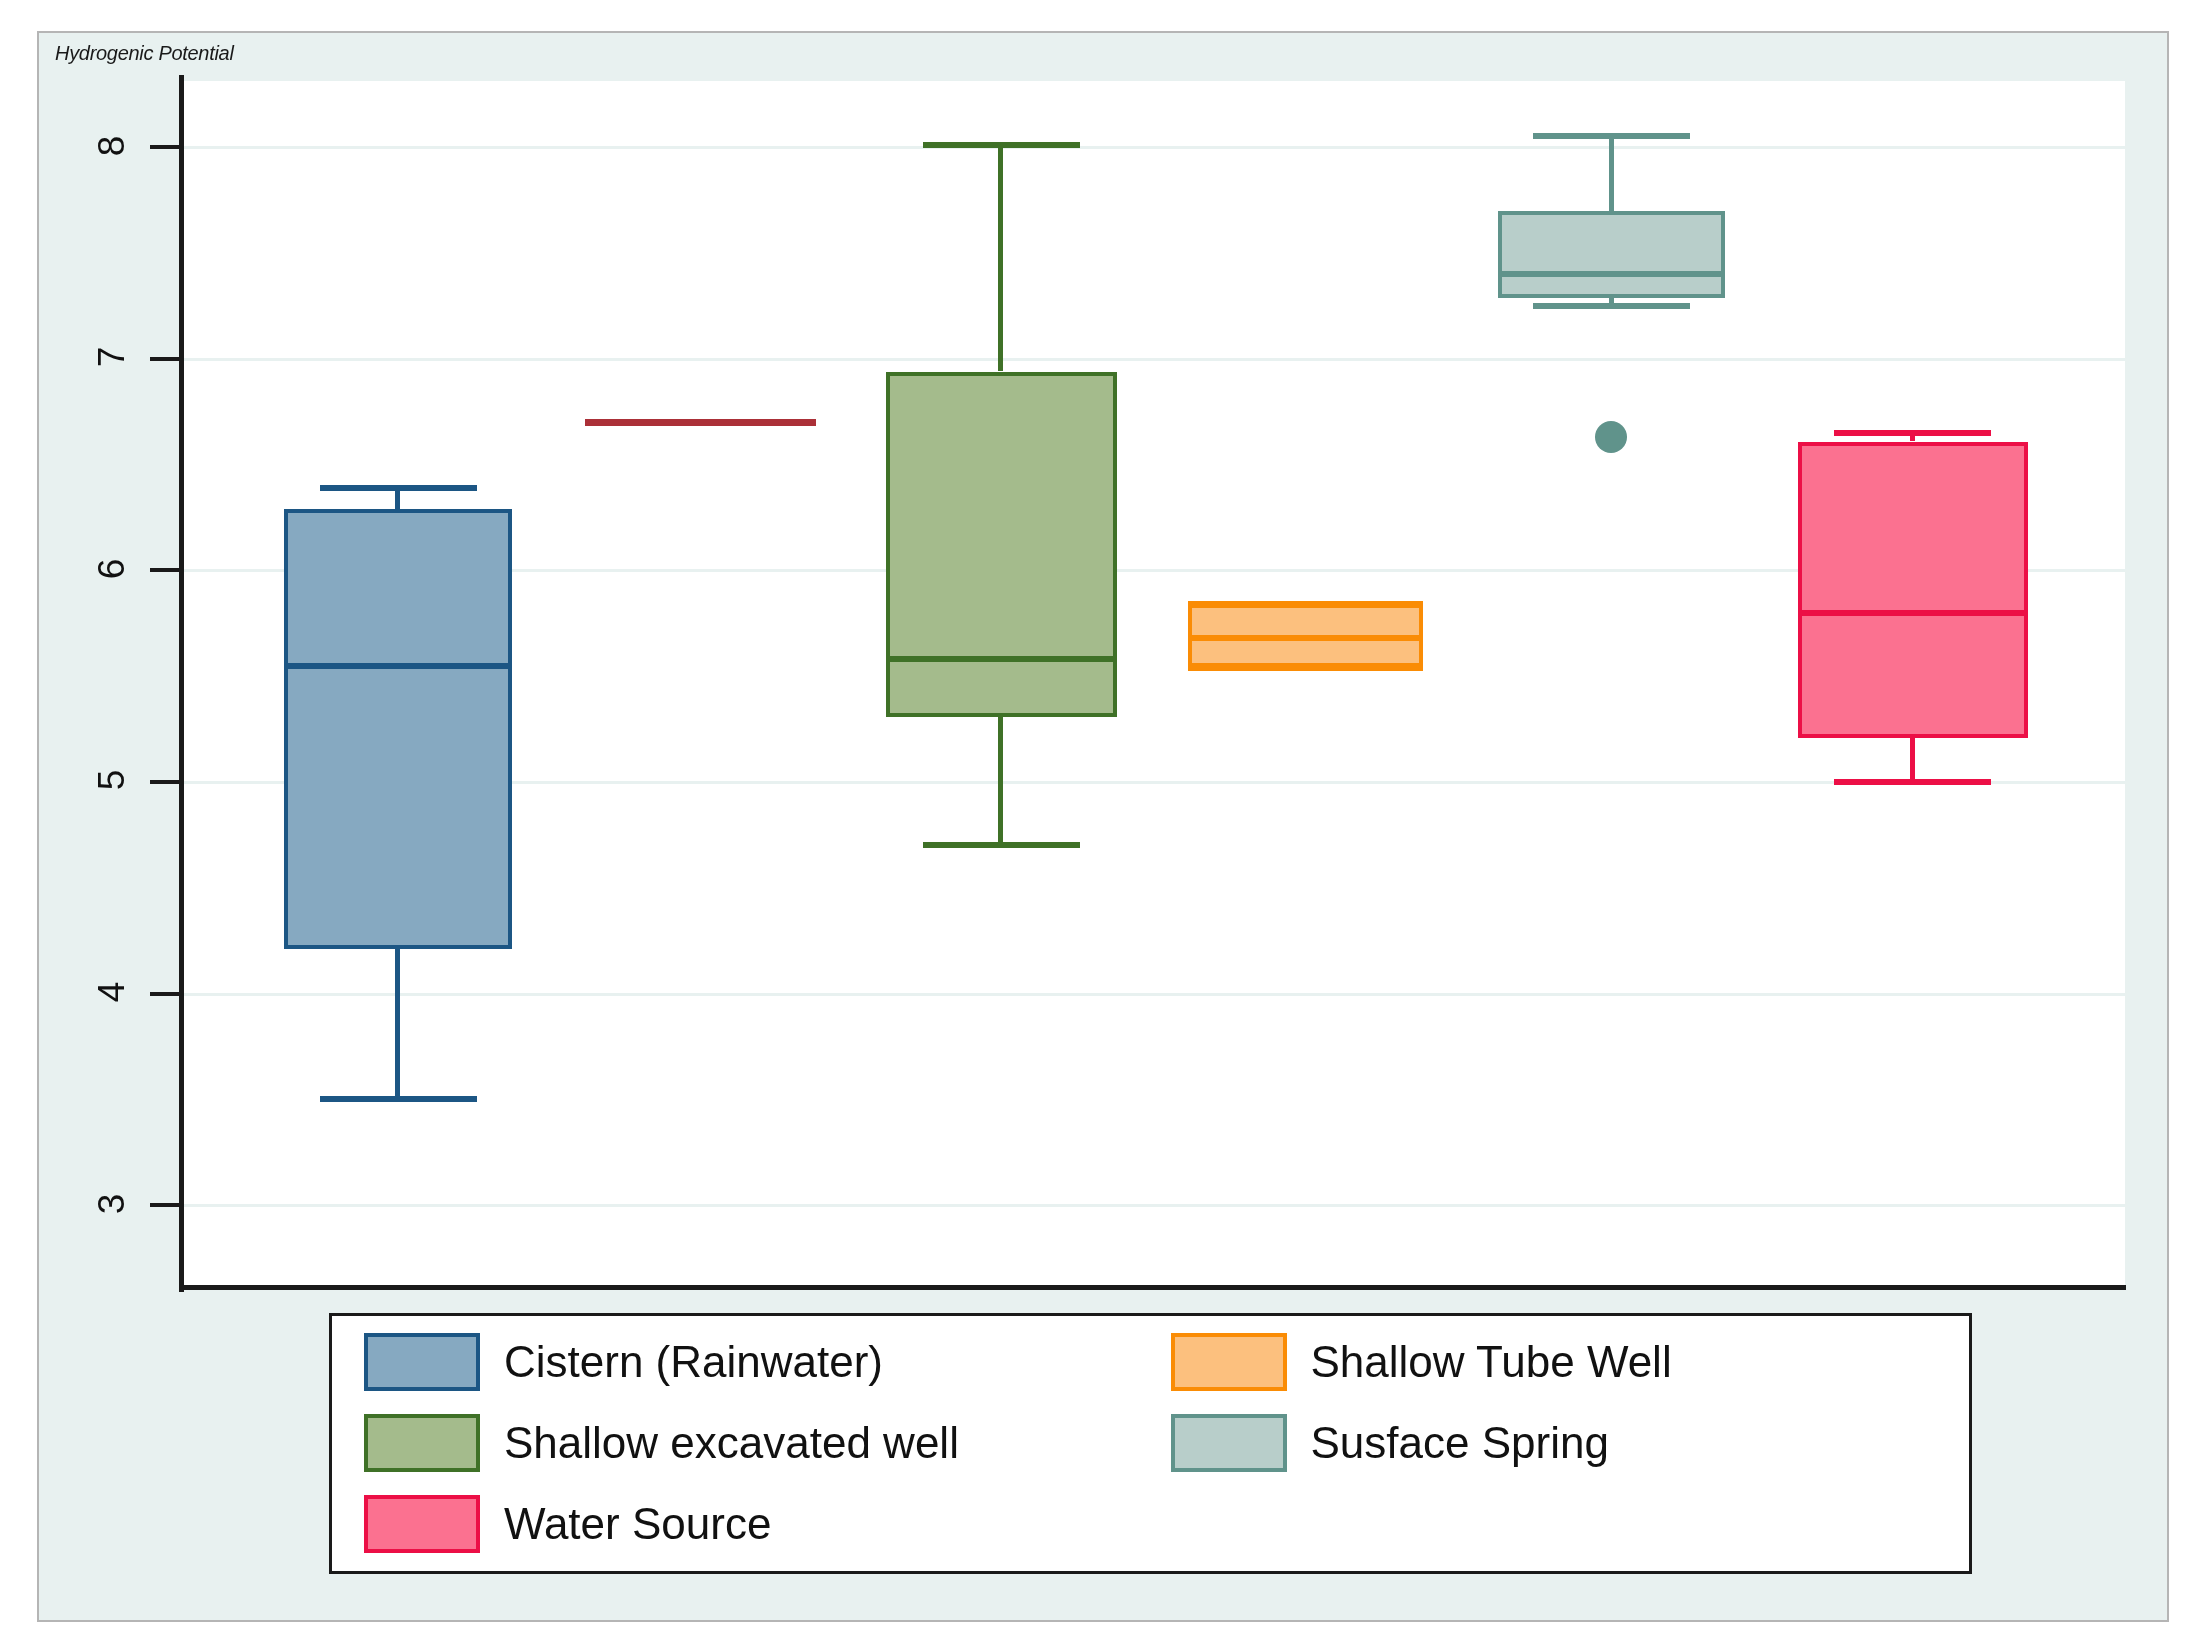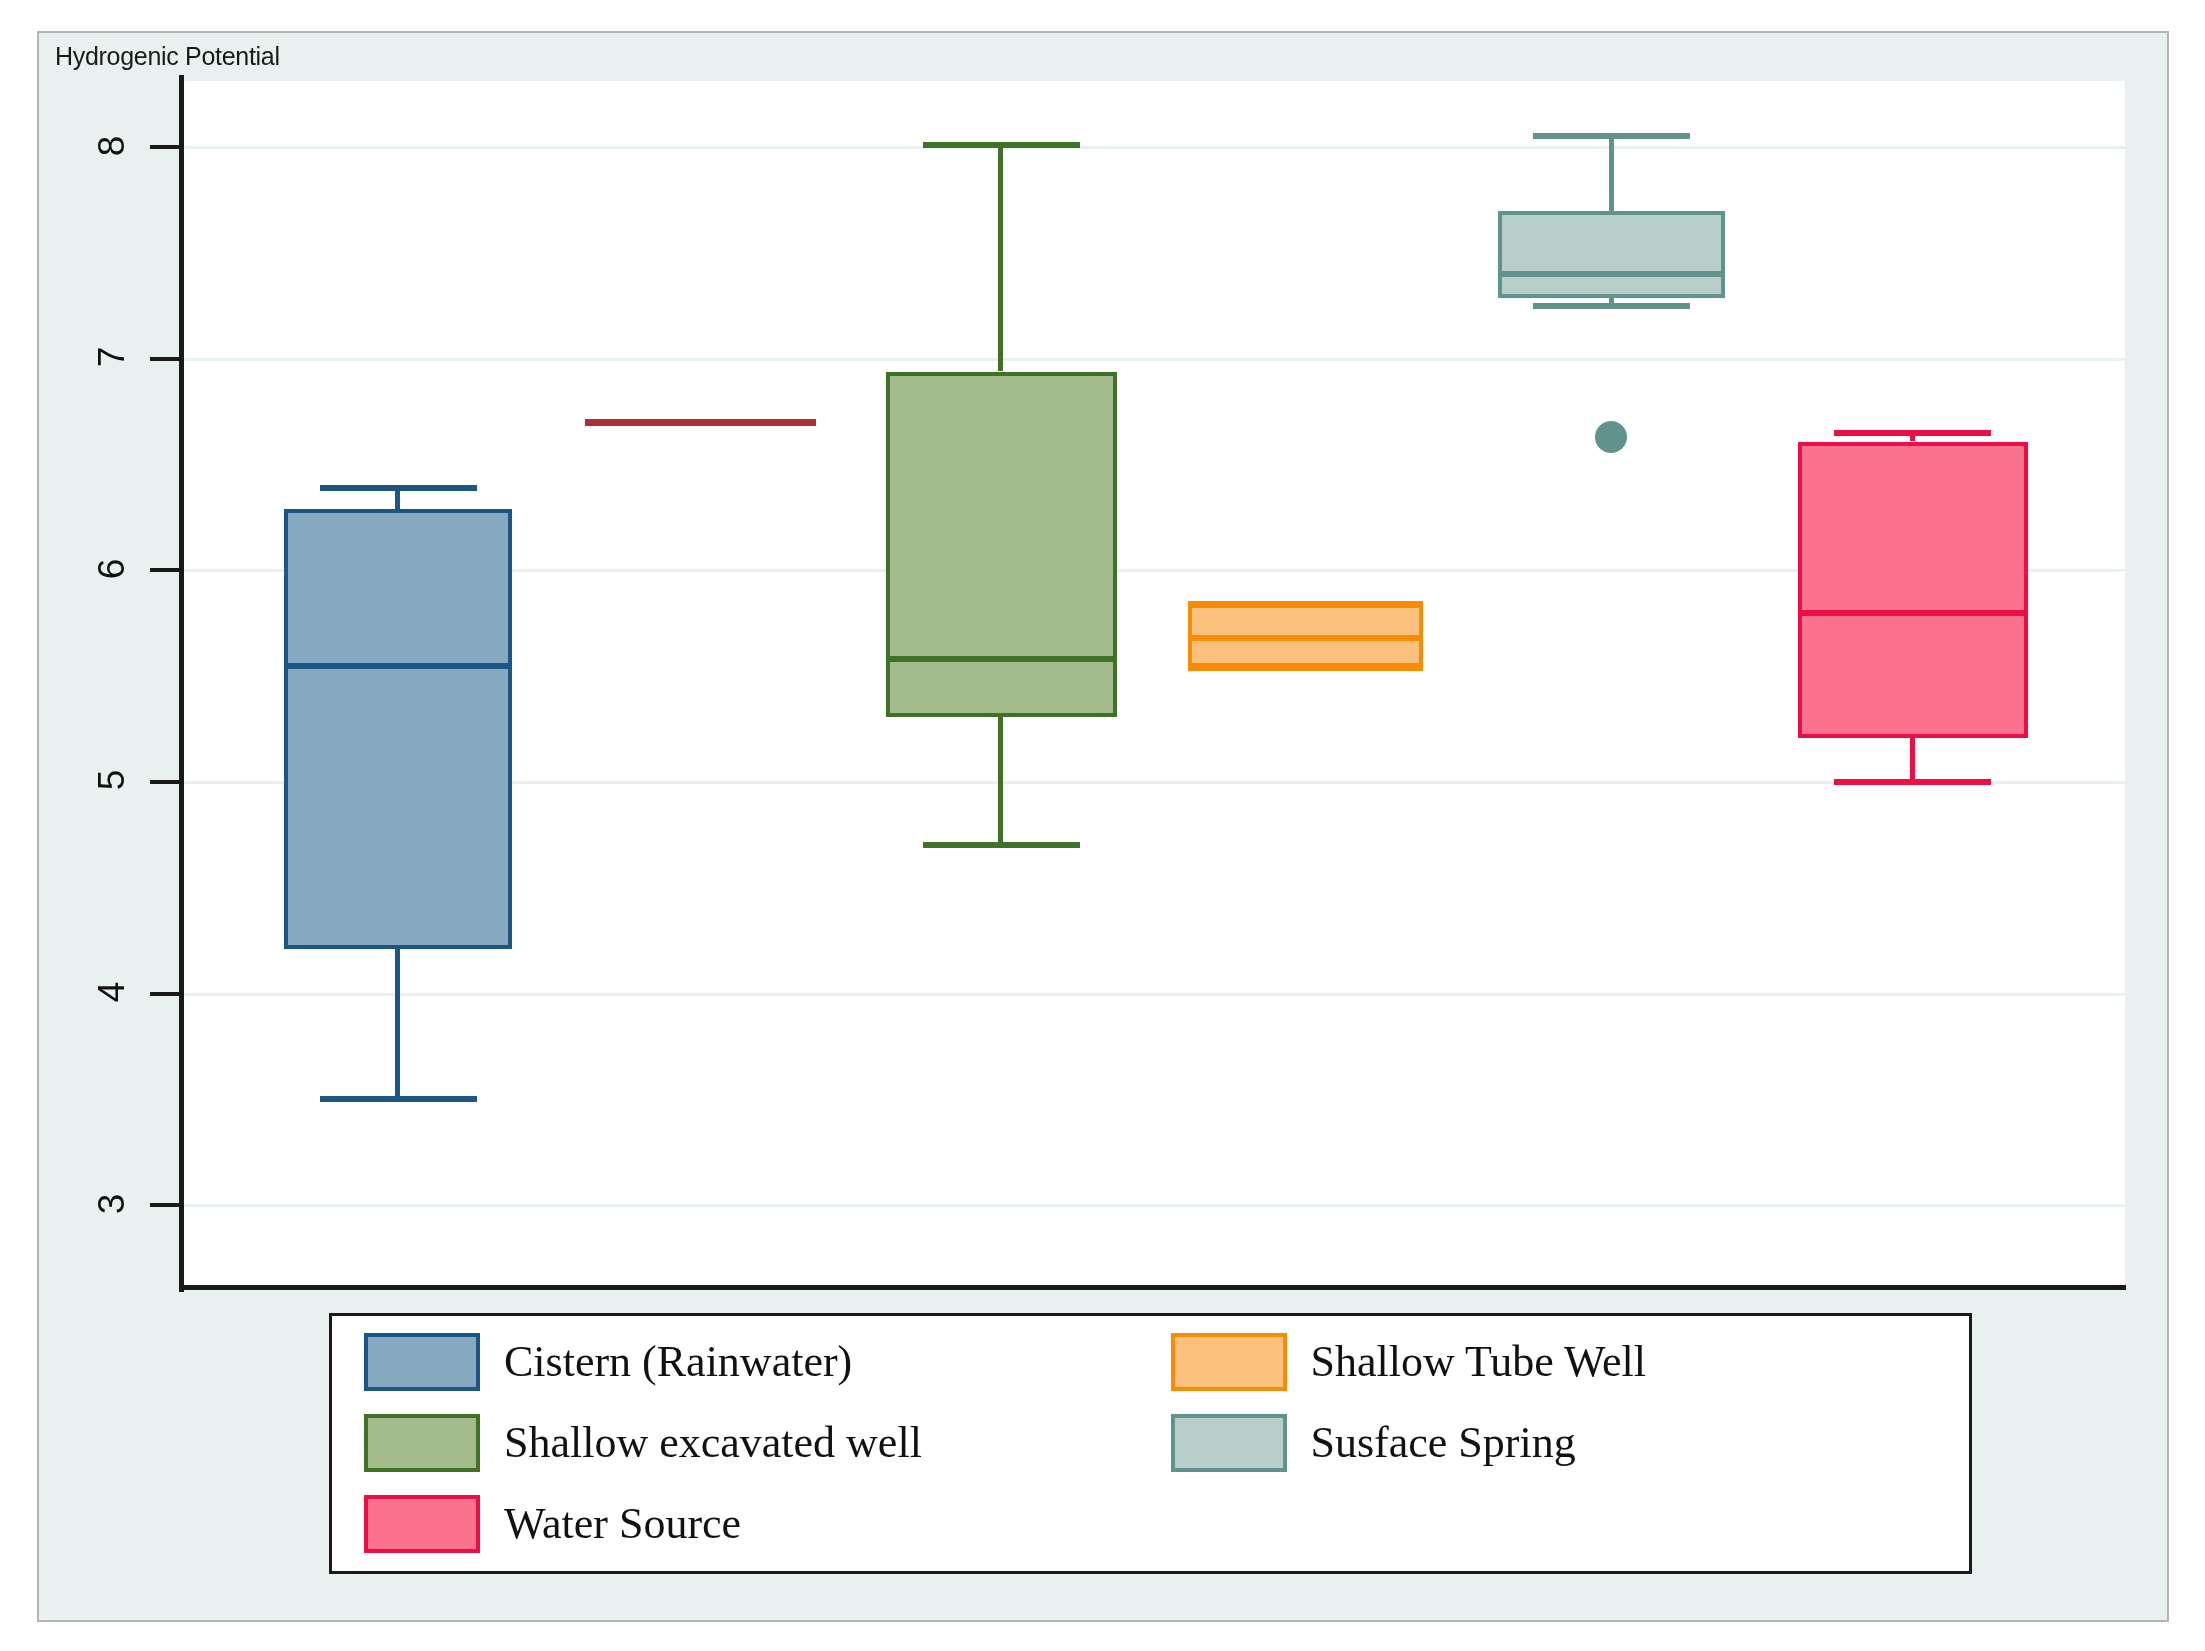--- a/index.html
+++ b/index.html
@@ -22,24 +22,25 @@
     height: 1591px;
     background: #e8f1f0;
     border: 2.7px solid #b5b5b5;
     box-sizing: border-box;
   }
 
   #fig-title {
     position: absolute;
     left: 16px;
     top: 9.3px;
-    font-size: 25px;
+    font-size: 20px;
     color: #1a1a1a;
     letter-spacing: -0.3px;
     white-space: nowrap;
+    font-style: italic;
   }
 
   
   #plot-area {
     position: absolute;
     left: 144px;   
     top: 48px;     
     width: 1942px;
     height: 1208px;
     background: #ffffff;
@@ -132,21 +133,20 @@
     align-content: center;
     padding: 6.6px 12px;
   }
   .legend-item {
     width: 50%;
     height: 33.33%;
     display: flex;
     align-items: center;
     box-sizing: border-box;
     padding-left: 20px;
-    font-family: Liberation Serif, serif;
   }
   .legend-swatch {
     width: 116px;
     height: 58px;
     box-sizing: border-box;
     border-width: 4px;
     border-style: solid;
     flex: none;
   }
   .legend-label {

